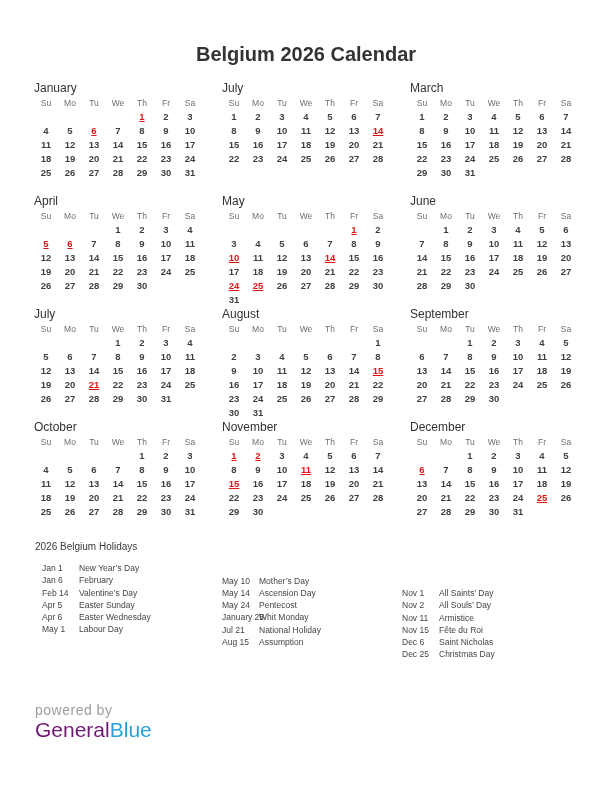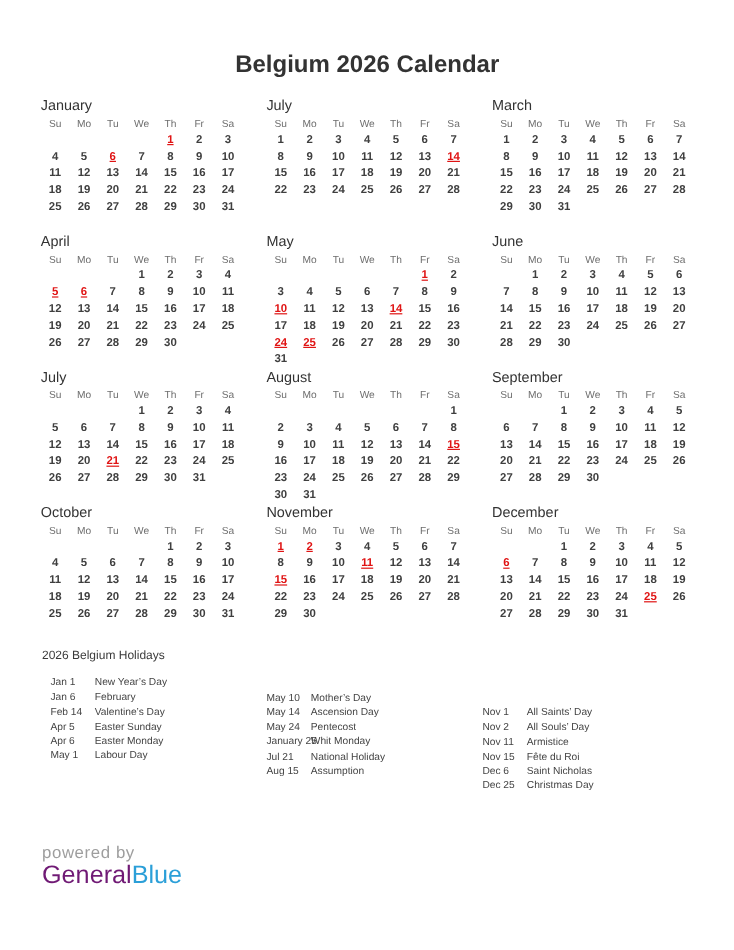--- a/index.html
+++ b/index.html
@@ -607,21 +607,21 @@
     </div>
 
   <div class="holidays">
     <div class="h-title">2026 Belgium Holidays</div>
     <div class="h-cols">
       <div class="h-col">
           <div class="h-row"><span class="h-date">Jan 1</span><span class="h-name">New Year’s Day</span></div>
           <div class="h-row"><span class="h-date">Jan 6</span><span class="h-name">February</span></div>
           <div class="h-row"><span class="h-date">Feb 14</span><span class="h-name">Valentine’s Day</span></div>
           <div class="h-row"><span class="h-date">Apr 5</span><span class="h-name">Easter Sunday</span></div>
-          <div class="h-row"><span class="h-date">Apr 6</span><span class="h-name">Easter Monday</span></div>
+          <div class="h-row"><span class="h-date">Apr 6</span><span class="h-name">Easter Wednesday</span></div>
           <div class="h-row"><span class="h-date">May 1</span><span class="h-name">Labour Day</span></div>
         </div>
       <div class="h-col offset-1">
           <div class="h-row"><span class="h-date">May 10</span><span class="h-name">Mother’s Day</span></div>
           <div class="h-row"><span class="h-date">May 14</span><span class="h-name">Ascension Day</span></div>
           <div class="h-row"><span class="h-date">May 24</span><span class="h-name">Pentecost</span></div>
           <div class="h-row"><span class="h-date">January 25</span><span class="h-name">Whit Monday</span></div>
           <div class="h-row"><span class="h-date">Jul 21</span><span class="h-name">National Holiday</span></div>
           <div class="h-row"><span class="h-date">Aug 15</span><span class="h-name">Assumption</span></div>
         </div>

